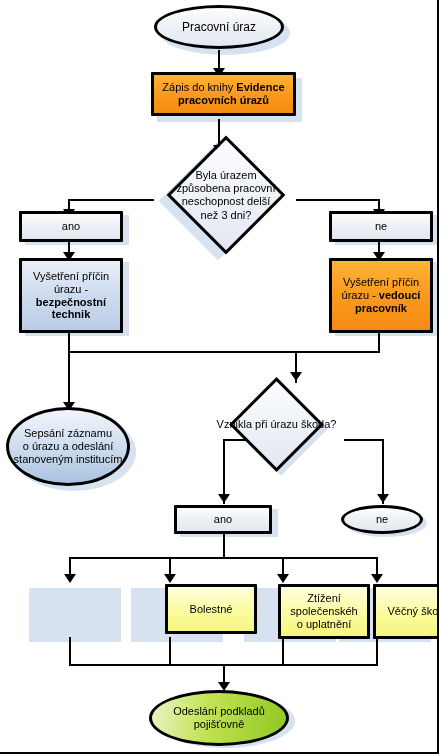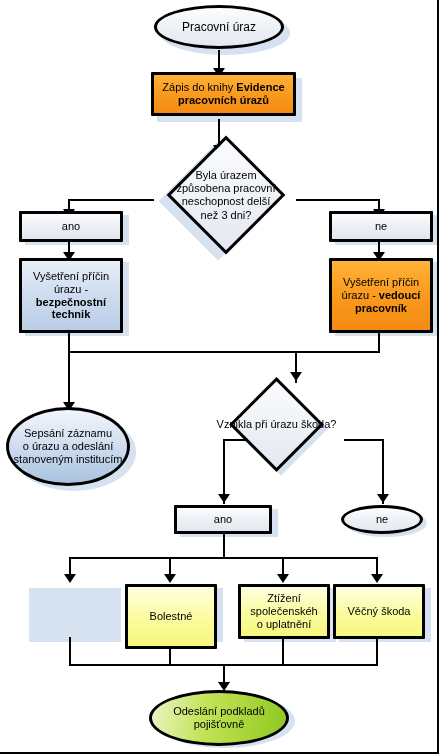--- a/index.html
+++ b/index.html
@@ -48,20 +48,21 @@
     background:linear-gradient(180deg,#fdfdfe 0%,#eef1f6 45%,#e2e7ef 100%);
   }
   .rect.orange{
     background:linear-gradient(180deg,#ffb338 0%,#f99a1e 50%,#f58a12 100%);
   }
   .rect.blue{
     background:linear-gradient(180deg,#e9eff8 0%,#cedcef 48%,#b9cde6 100%);
   }
   .rect.yellow{
     background:linear-gradient(180deg,#ffffe0 0%,#fbfb9e 55%,#f6f67e 100%);
+    margin-left:40px;
   }
   .rect.greenyellow{
     background:linear-gradient(100deg,#e6f4b6 0%,#c6e55a 42%,#86cc16 100%);
   }
 
   
   .ell{
     border:3px solid #000;
     border-radius:50%;
   }
@@ -261,21 +262,21 @@
 
   <div class="node rect grey t11" style="left:174px;top:505px;width:98px;height:29px;">
     <span class="txt">ano</span>
   </div>
 
   <div class="node ell grey t11" style="left:341px;top:505px;width:82px;height:29px;">
     <span class="txt">ne</span>
   </div>
 
 
-  <div class="node rect yellow t11" style="left:125px;top:584px;width:92px;height:65px;">
+  <div class="node rect yellow t11" style="left:125px;top:584px;width:92px;height:50px;">
     <span class="txt">Bolestné</span>
   </div>
 
   <div class="node rect yellow t11" style="left:238px;top:584px;width:92px;height:55px;">
     <span class="txt">
       <span>Ztížení</span><br>
       <span>společenskéh</span><br>
       <span>o uplatnění</span>
     </span>
   </div>

